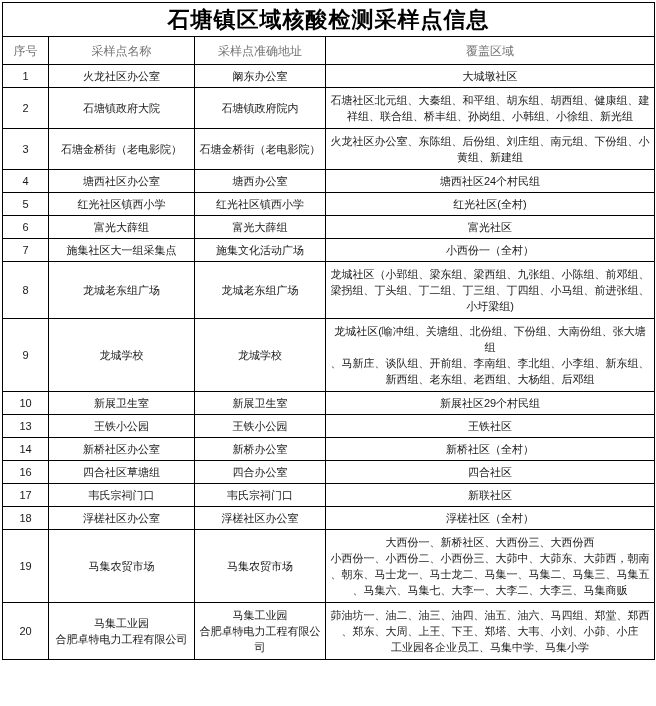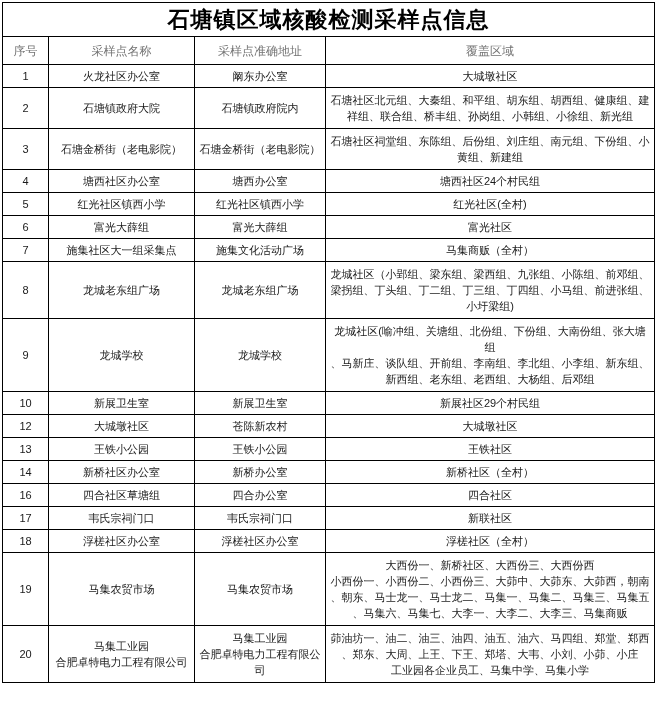--- a/index.html
+++ b/index.html
@@ -81,21 +81,21 @@
           <td>2</td>
           <td>石塘镇政府大院</td>
           <td>石塘镇政府院内</td>
           <td>石塘社区北元组、大秦组、和平组、胡东组、胡西组、健康组、建
 祥组、联合组、桥丰组、孙岗组、小韩组、小徐组、新光组</td>
         </tr>
         <tr class="multi">
           <td>3</td>
           <td>石塘金桥街（老电影院）</td>
           <td>石塘金桥街（老电影院）</td>
-          <td>石塘社区祠堂组、东陈组、后份组、刘庄组、南元组、下份组、小
+          <td>火龙社区办公室、东陈组、后份组、刘庄组、南元组、下份组、小
 黄组、新建组</td>
         </tr>
         <tr>
           <td>4</td>
           <td>塘西社区办公室</td>
           <td>塘西办公室</td>
           <td>塘西社区24个村民组</td>
         </tr>
         <tr>
           <td>5</td>
@@ -106,21 +106,21 @@
         <tr>
           <td>6</td>
           <td>富光大薛组</td>
           <td>富光大薛组</td>
           <td>富光社区</td>
         </tr>
         <tr>
           <td>7</td>
           <td>施集社区大一组采集点</td>
           <td>施集文化活动广场</td>
-          <td>马集商贩（全村）</td>
+          <td>小西份一（全村）</td>
         </tr>
         <tr class="multi">
           <td>8</td>
           <td>龙城老东组广场</td>
           <td>龙城老东组广场</td>
           <td>龙城社区（小郢组、梁东组、梁西组、九张组、小陈组、前邓组、
 梁拐组、丁头组、丁二组、丁三组、丁四组、小马组、前进张组、
 小圩梁组)</td>
         </tr>
         <tr class="multi">
@@ -129,26 +129,20 @@
           <td>龙城学校</td>
           <td>龙城社区(喻冲组、关塘组、北份组、下份组、大南份组、张大塘组
 、马新庄、谈队组、开前组、李南组、李北组、小李组、新东组、
 新西组、老东组、老西组、大杨组、后邓组</td>
         </tr>
         <tr>
           <td>10</td>
           <td>新展卫生室</td>
           <td>新展卫生室</td>
           <td>新展社区29个村民组</td>
-        </tr>
-        <tr>
-          <td>12</td>
-          <td>大城墩社区</td>
-          <td>苍陈新农村</td>
-          <td>大城墩社区</td>
         </tr>
         <tr>
           <td>13</td>
           <td>王铁小公园</td>
           <td>王铁小公园</td>
           <td>王铁社区</td>
         </tr>
         <tr>
           <td>14</td>
           <td>新桥社区办公室</td>

